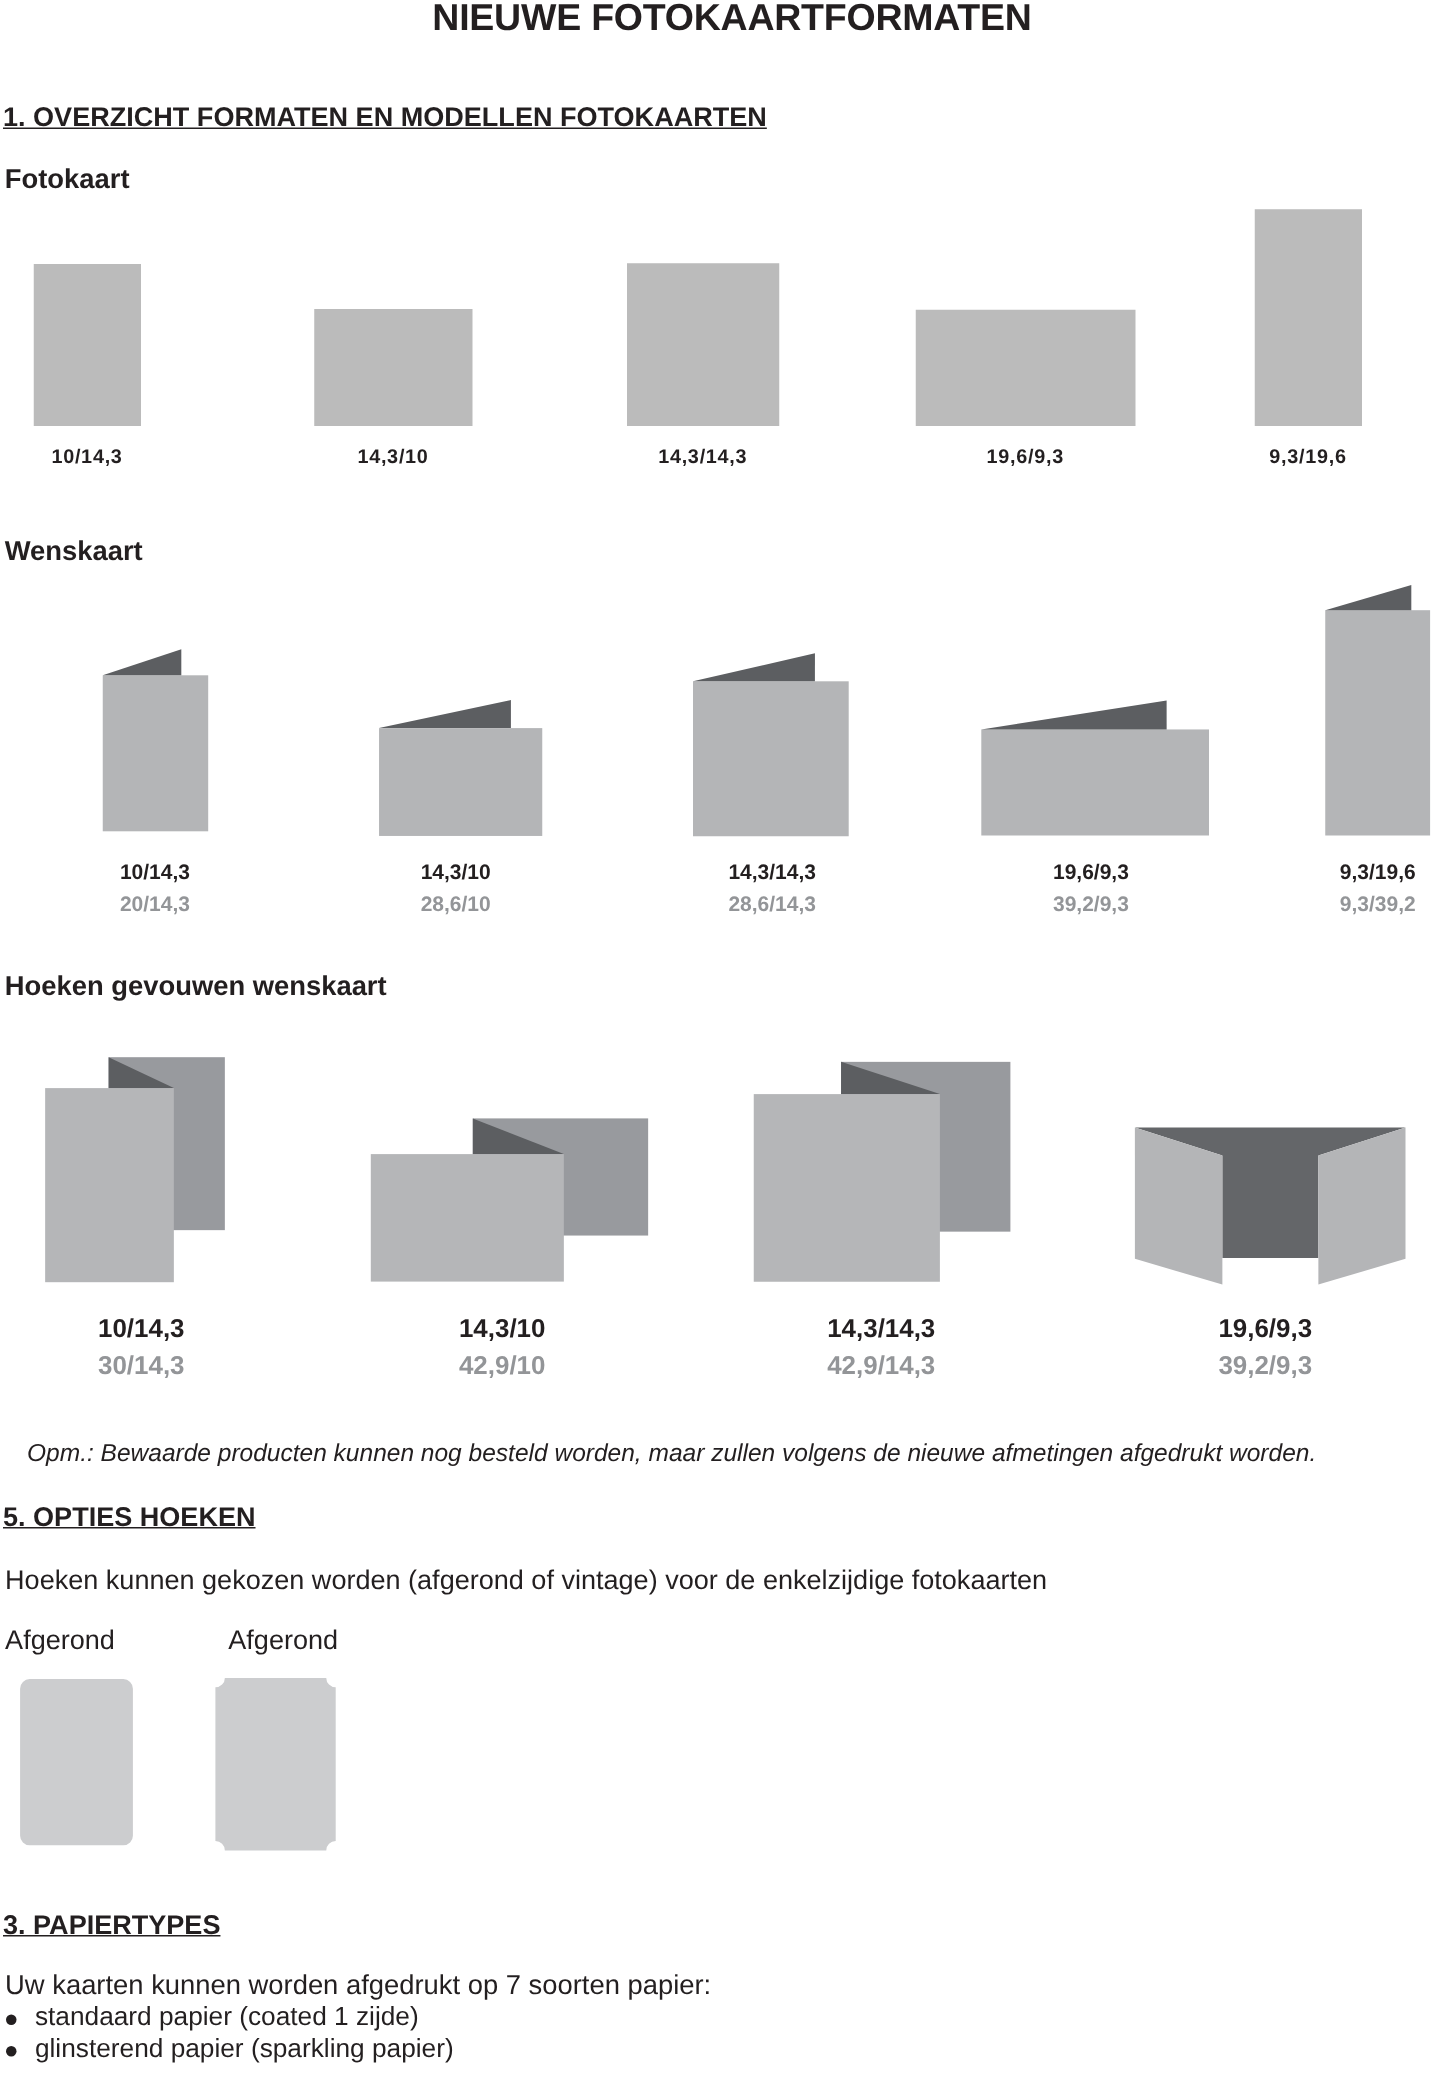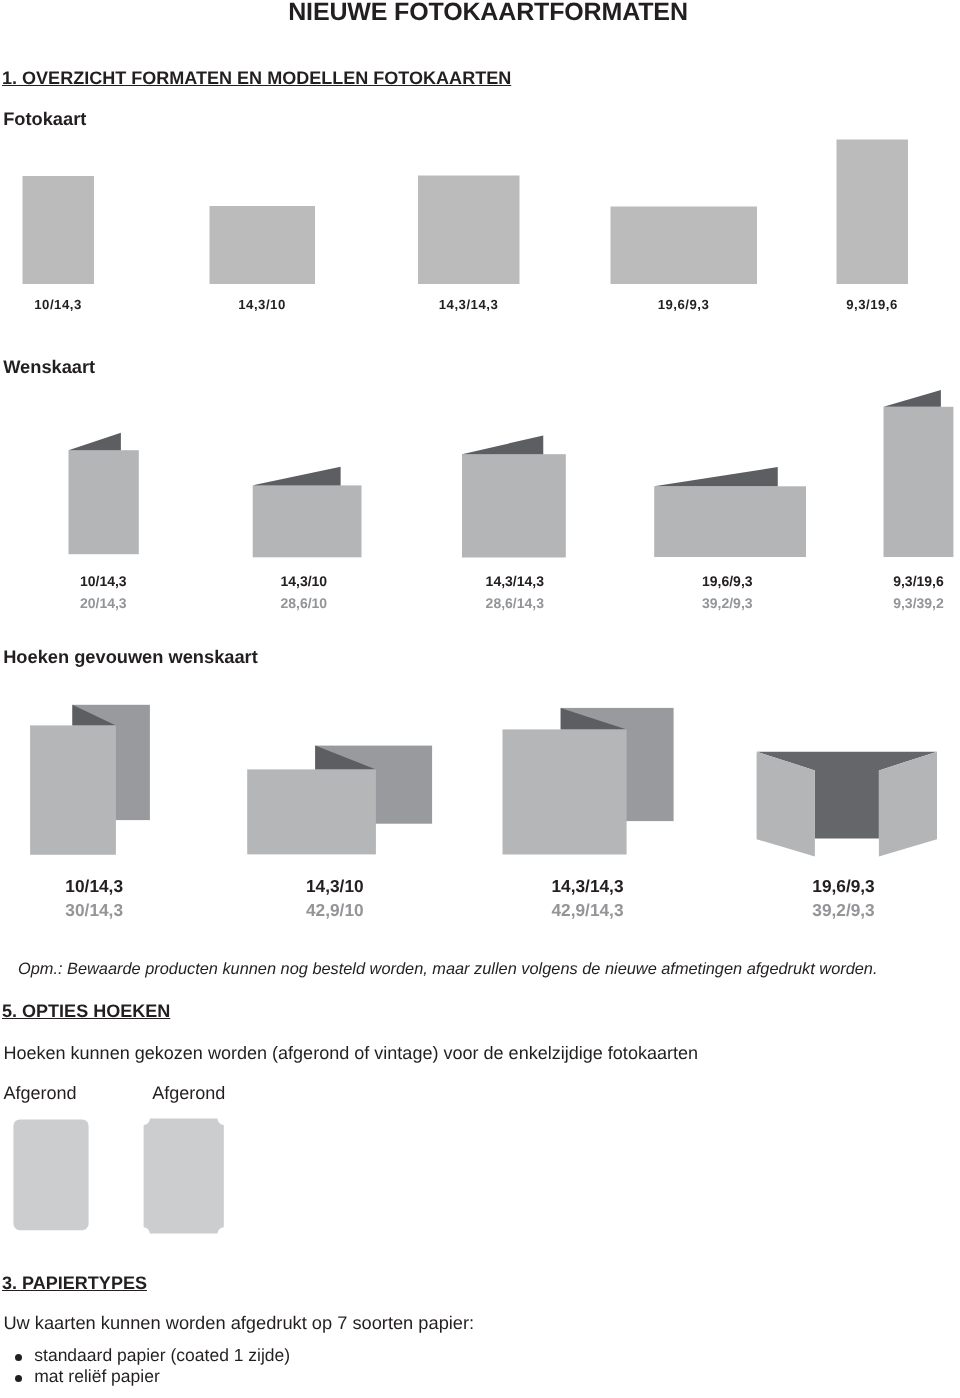--- a/index.html
+++ b/index.html
@@ -9,21 +9,21 @@
        -webkit-font-smoothing:antialiased;text-rendering:geometricPrecision;}
   .abs{position:absolute;}
   #page-title{left:8px;top:-1px;width:960px;text-align:center;font-size:25px;
               font-weight:bold;letter-spacing:-0.15px;line-height:26px;}
   .sec-h{font-size:18.05px;font-weight:bold;left:2px;line-height:18px;text-decoration:underline;}
   .grp-h{font-size:18.25px;font-weight:bold;left:3.2px;line-height:18px;text-align:center;}
   .body-t{font-size:18.05px;font-weight:normal;left:3.4px;line-height:18px;}
   .body-t2{font-size:18.25px;font-weight:normal;left:3.4px;line-height:18px;}
   .note-t{font-size:16.35px;font-style:italic;left:18px;line-height:17px;}
   .fig{position:absolute;left:0;top:0;}
-  ul.papier{position:absolute;margin:11px;padding:0;list-style:none;}
+  ul.papier{position:absolute;margin:0;padding:0;list-style:none;}
   ul.papier li{position:relative;font-size:17.5px;line-height:21.05px;padding-left:18.9px;}
   ul.papier li .bul{position:absolute;left:-0.3px;top:8.6px;width:7px;height:7px;
                     border-radius:50%;background:#231f20;}
   svg{display:block;overflow:visible;}
 </style>
 </head>
 <body>
 
 <div class="abs" id="page-title">NIEUWE FOTOKAARTFORMATEN</div>
 <div class="abs sec-h" style="top:68.9px">1. OVERZICHT FORMATEN EN MODELLEN FOTOKAARTEN</div>
@@ -33,21 +33,21 @@
 <div class="abs note-t" style="top:961.2px">Opm.: Bewaarde producten kunnen nog besteld worden, maar zullen volgens de nieuwe afmetingen afgedrukt worden.</div>
 <div class="abs sec-h" style="top:1001.9px">5. OPTIES HOEKEN</div>
 <div class="abs body-t" style="top:1043.8px">Hoeken kunnen gekozen worden (afgerond of vintage) voor de enkelzijdige fotokaarten</div>
 <div class="abs body-t" style="top:1084px">Afgerond</div>
 <div class="abs body-t" style="left:152.2px;top:1084px">Afgerond</div>
 <div class="abs sec-h" style="top:1274.1px">3. PAPIERTYPES</div>
 <div class="abs body-t2" style="top:1313.9px">Uw kaarten kunnen worden afgedrukt op 7 soorten papier:</div>
 
 <ul class="papier" style="left:4.4px;top:1334.4px">
   <li><span class="bul"></span><span>standaard papier (coated 1 zijde)</span></li>
-  <li><span class="bul"></span><span>mat reliëf papier</span></li>
+  <li><span class="bul"></span><span>glinsterend papier (sparkling papier)</span></li>
 </ul>
 
 <svg class="fig" id="figures" width="960" height="1398" viewBox="0 0 960 1398">
     <rect x="22.5" y="176" width="71.5" height="108" fill="#bbbbbb"></rect>
     <text x="58" y="308.6" text-anchor="middle" font-family="&quot;Liberation Sans&quot;, sans-serif" font-size="13.2" font-weight="bold" letter-spacing="0.5" fill="#231f20">10/14,3</text>
     <rect x="209.5" y="206" width="105.5" height="78" fill="#bbbbbb"></rect>
     <text x="262" y="308.6" text-anchor="middle" font-family="&quot;Liberation Sans&quot;, sans-serif" font-size="13.2" font-weight="bold" letter-spacing="0.5" fill="#231f20">14,3/10</text>
     <rect x="418" y="175.5" width="101.5" height="108.5" fill="#bbbbbb"></rect>
     <text x="468.5" y="308.6" text-anchor="middle" font-family="&quot;Liberation Sans&quot;, sans-serif" font-size="13.2" font-weight="bold" letter-spacing="0.5" fill="#231f20">14,3/14,3</text>
     <rect x="610.5" y="206.5" width="146.5" height="77.5" fill="#bbbbbb"></rect>

